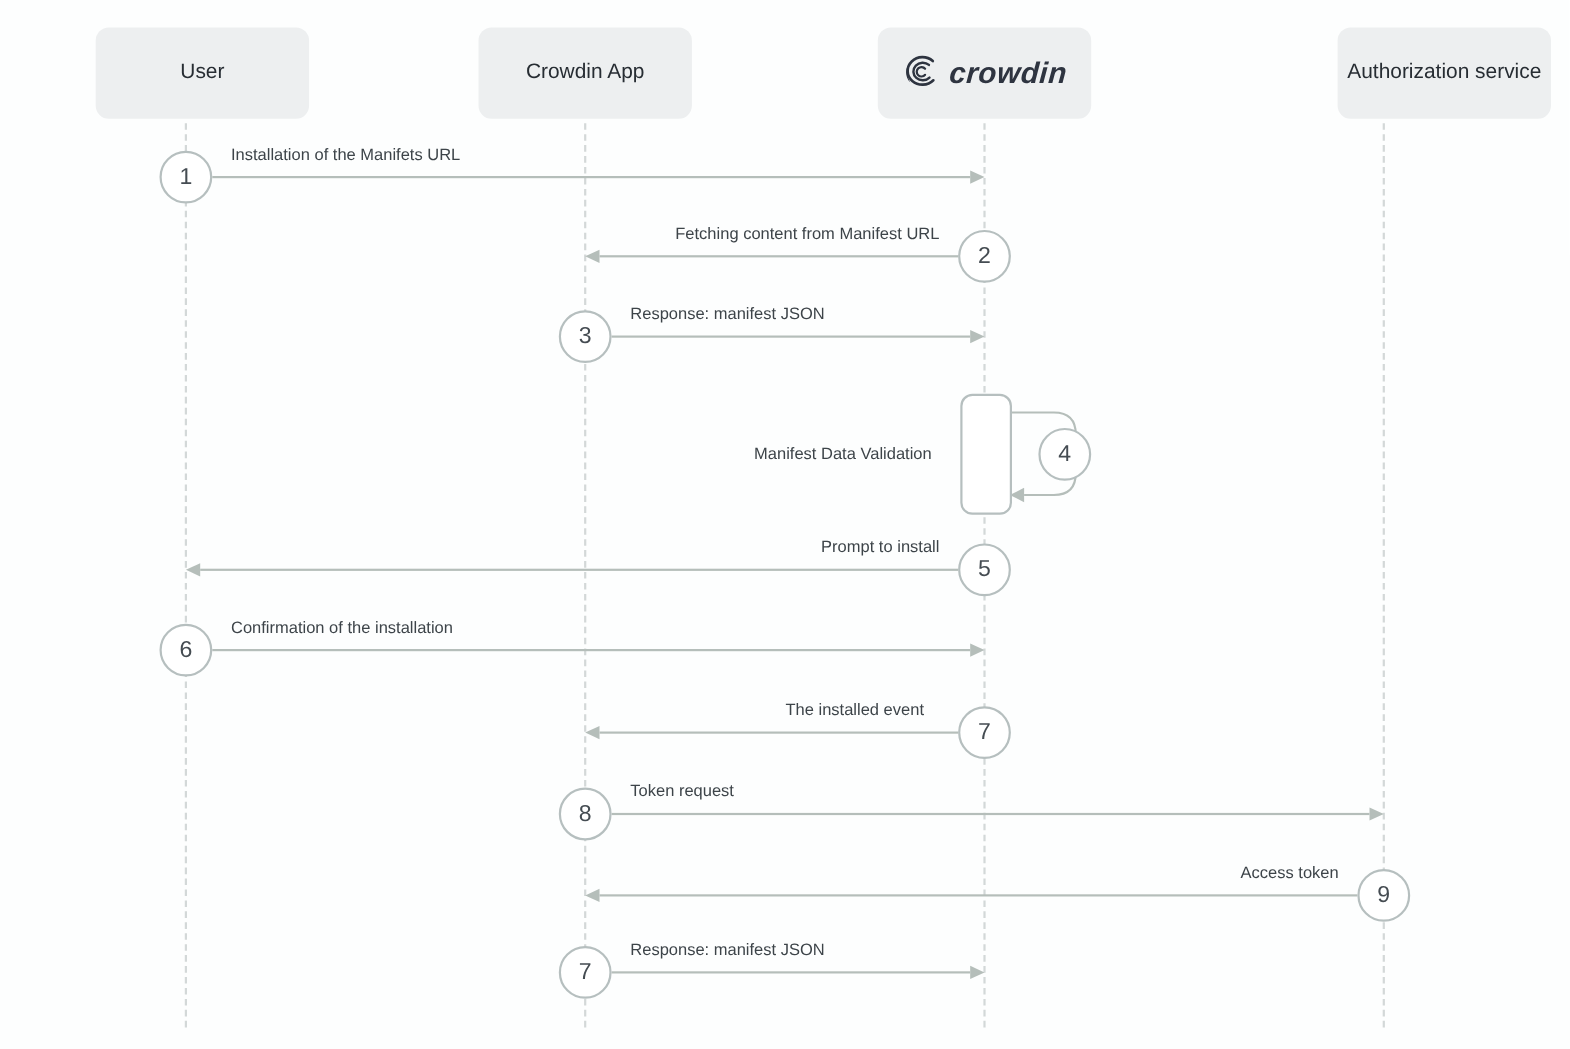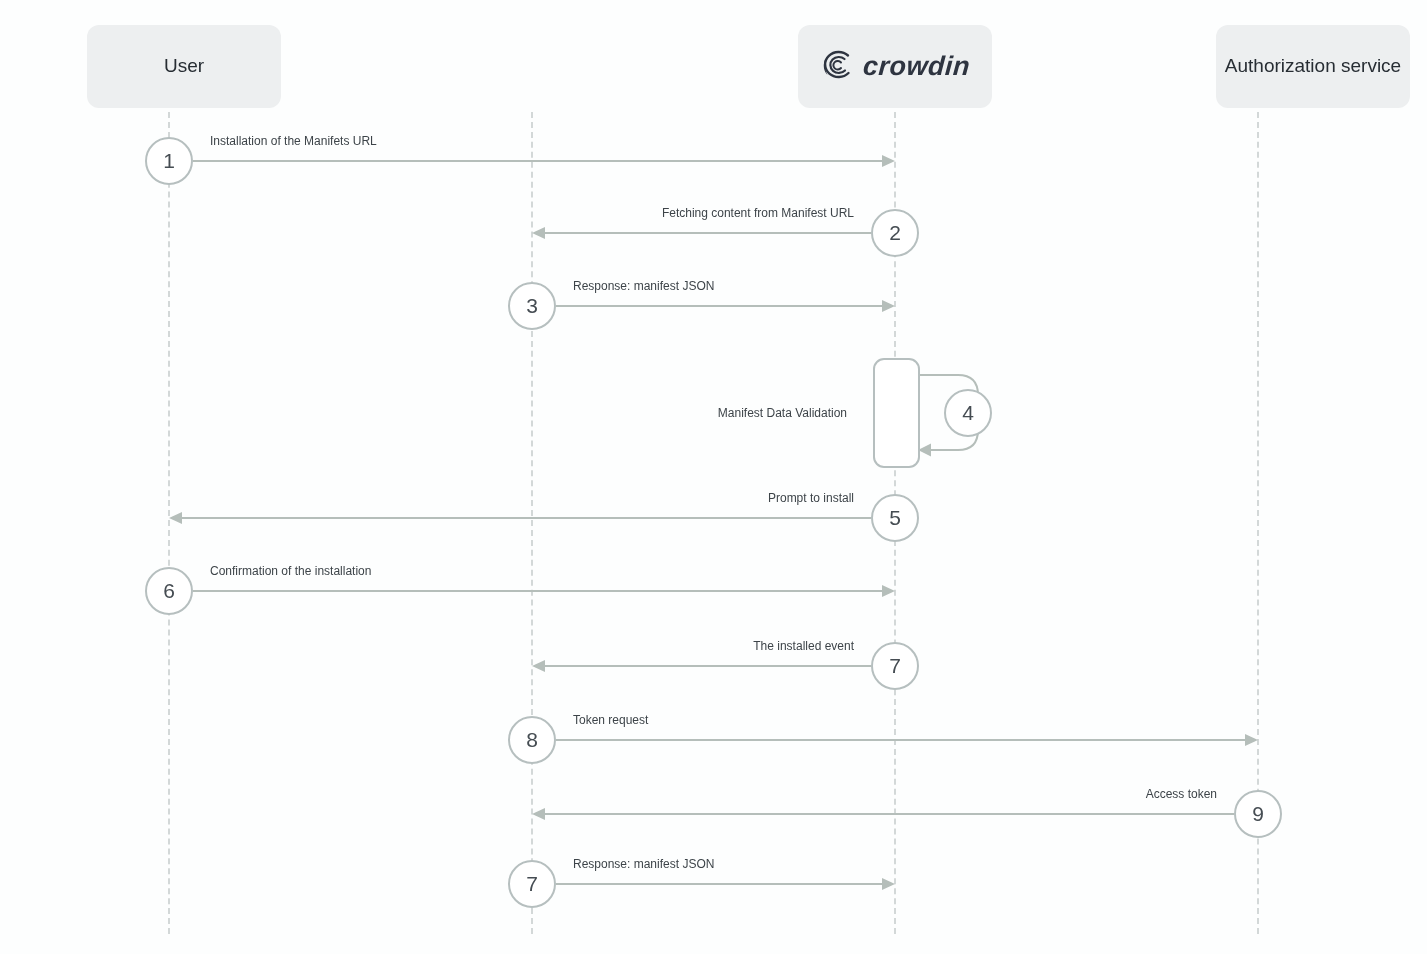--- a/index.html
+++ b/index.html
@@ -25,21 +25,21 @@
   .arrowhead.dir-right { border-left:13px solid #b5beba; }
   .arrowhead.dir-left  { border-right:13px solid #b5beba; }
   .num-circle {
     position:absolute; width:48px; height:48px; box-sizing:border-box;
     border:2px solid #b6bfbf; border-radius:50%; background:#ffffff;
     display:flex; align-items:center; justify-content:center;
     font-size:21px; color:#454c52; z-index:3;
   }
   .msg-label {
     position:absolute; white-space:nowrap; height:22px; line-height:22px;
-    font-size:12px; color:#3d4449; z-index:2;
+    font-size:15px; color:#3d4449; z-index:2;
   }
   .activation {
     position:absolute; background:#ffffff; border:2px solid #b6bfbf;
     border-radius:11px; box-sizing:border-box; z-index:2;
   }
   .loop-svg { position:absolute; z-index:1; }
   .logo-wrap { display:flex; align-items:center; gap:7px; }
   .logo-text {
     font-style:italic; font-weight:700; font-size:27px; letter-spacing:0.5px;
     color:#2e3440; transform:skewX(-4deg);
@@ -47,20 +47,23 @@
 </style>
 </head>
 <body>
 
 <div id="stage">
 
   <div class="actor-box" style="left: 76px; margin-left: 11px;">
     <span>User</span>
   </div>
 
+  <div class="actor-box" style="left: 435px;">
+    <span>Crowdin App</span>
+  </div>
 
   <div class="actor-box" style="left: 798px;">
     <span class="logo-wrap">
       <svg width="36" height="32" viewBox="0 0 36 32">
         <g fill="none" stroke="#2e3440" stroke-linecap="round">
           <path d="M28 5.5 A13.5 12.5 0 1 0 28.5 23" stroke-width="2.4"></path>
           <path d="M24.5 9 A8.5 8 0 1 0 25 20.5" stroke-width="2.2"></path>
           <path d="M21 12.5 A4.3 4.3 0 1 0 21 18" stroke-width="2"></path>
         </g>
         <path d="M7.5 7 C2.5 11 2.5 20 7.5 25 C4.6 19 4.6 13 7.5 7 Z" fill="#2e3440"></path>
@@ -101,21 +104,21 @@
       <div class="arrowhead dir-left" style="left: 169px; top: 512px;"></div>
       <div class="num-circle" style="left: 871px; top: 494px;">5</div>
       <div class="msg-label" style="top: 487px; right: 573px; text-align: left;">Prompt to install</div>
       <div class="msg-line" style="left: 193px; top: 590px; width: 689px;"></div>
       <div class="arrowhead dir-right" style="left: 882px; top: 585px;"></div>
       <div class="num-circle" style="left: 145px; top: 567px;">6</div>
       <div class="msg-label" style="top: 560px; left: 210px;">Confirmation of the installation</div>
       <div class="msg-line" style="left: 545px; top: 665px; width: 326px;"></div>
       <div class="arrowhead dir-left" style="left: 532px; top: 660px;"></div>
       <div class="num-circle" style="left: 871px; top: 642px;">7</div>
-      <div class="msg-label" style="top: 635px; right: 573px; text-align: left;">The installed event</div>
+      <div class="msg-label" style="top: 635px; right: 587px; text-align: left;">The installed event</div>
       <div class="msg-line" style="left: 556px; top: 739px; width: 689px;"></div>
       <div class="arrowhead dir-right" style="left: 1245px; top: 734px;"></div>
       <div class="num-circle" style="left: 508px; top: 716px;">8</div>
       <div class="msg-label" style="top: 709px; left: 573px;">Token request</div>
       <div class="msg-line" style="left: 545px; top: 813px; width: 689px;"></div>
       <div class="arrowhead dir-left" style="left: 532px; top: 808px;"></div>
       <div class="num-circle" style="left: 1234px; top: 790px;">9</div>
       <div class="msg-label" style="top: 783px; right: 210px; text-align: right;">Access token</div>
       <div class="msg-line" style="left: 556px; top: 883px; width: 326px;"></div>
       <div class="arrowhead dir-right" style="left: 882px; top: 878px;"></div>

